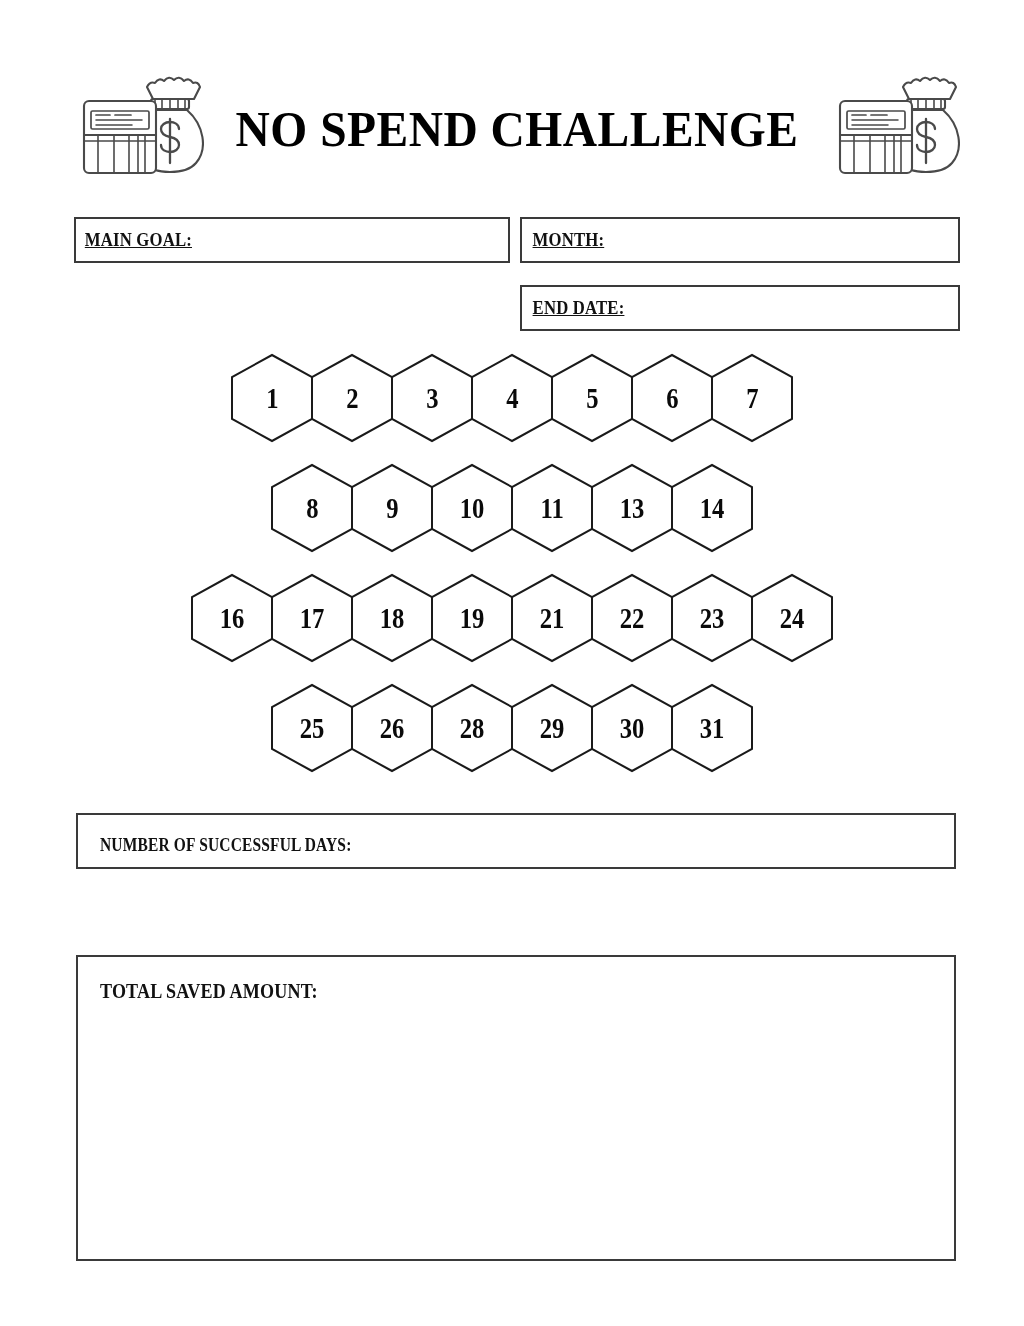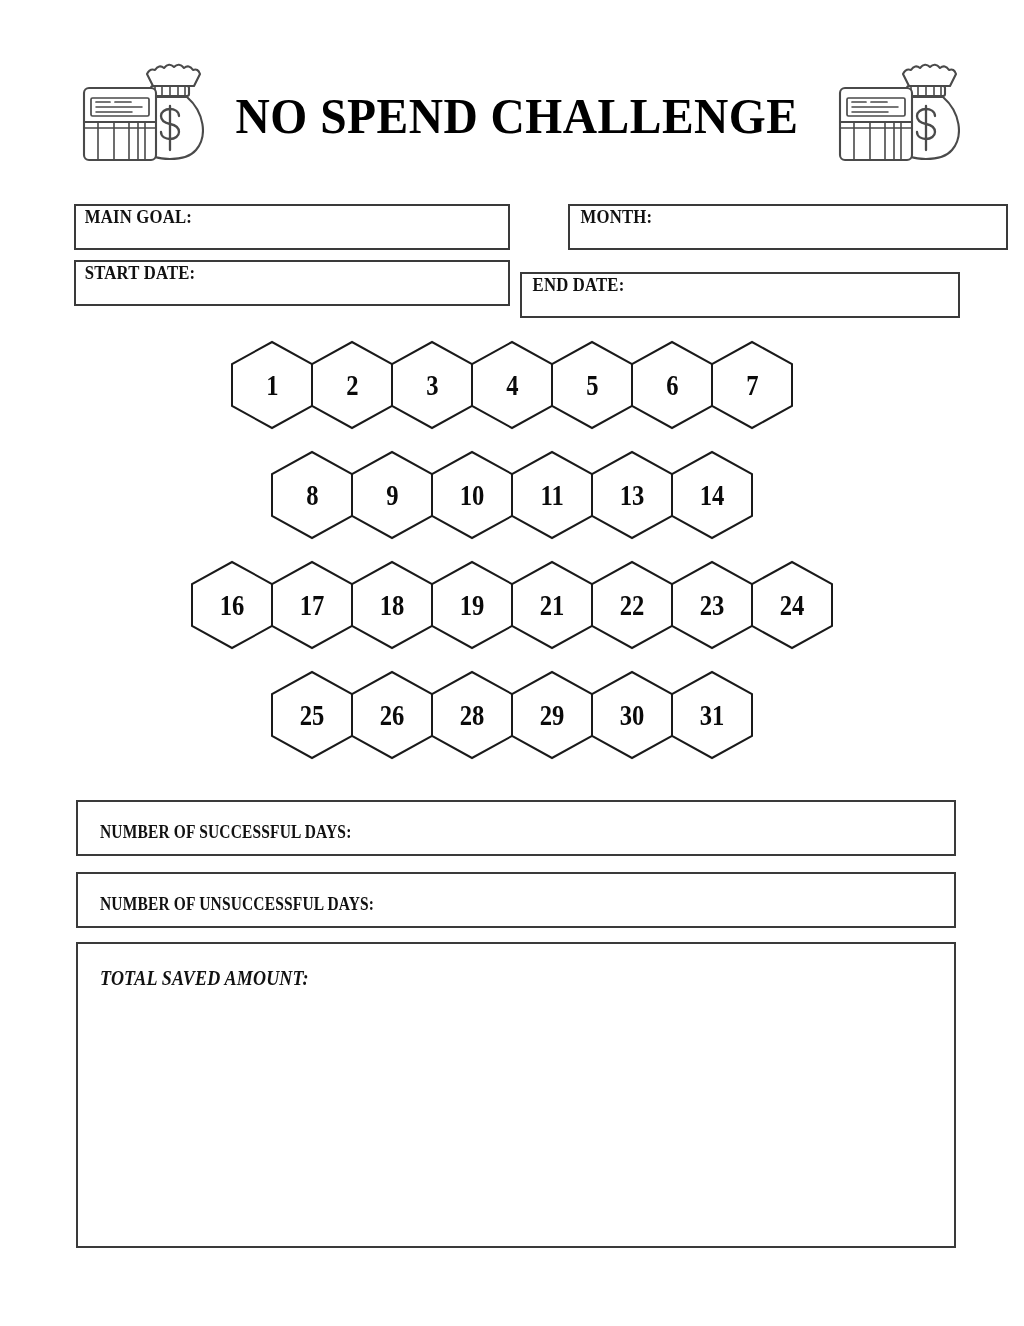--- a/index.html
+++ b/index.html
@@ -11,21 +11,21 @@
     width: 1024px;
     height: 1326px;
     position: relative;
     font-family: "Liberation Serif", "DejaVu Serif", serif;
     color: #111111;
     overflow: hidden;
   }
 
   .page {
     position: absolute;
-    left: 0; top: 4px;
+    left: 0; top: 17px;
     width: 1024px;
     height: 1058px;
   }
 
   
   .header {
     position: absolute;
     left: 74px;
     top: 52px;
     width: 886px;
@@ -56,34 +56,36 @@
     color: #000;
   }
 
   
   .field {
     position: absolute;
     box-sizing: border-box;
     border: 2.2px solid #3a3a3a;
     background: #fff;
     display: flex;
+    align-items: center;
+    text-decoration: underline;
   }
   .field-label {
     font-family: "Liberation Serif", "DejaVu Serif", serif;
     font-weight: bold;
     font-size: 19px;
     letter-spacing: 0.2px;
     transform: scaleX(0.88);
     transform-origin: left center;
     white-space: nowrap;
     color: #111;
   }
 
   .f-main-goal  { left: 74px;  top: 200px; width: 436px; height: 46px; }
-  .f-month      { left: 520px; top: 200px; width: 440px; height: 46px; margin-left: 48px; }
+  .f-month      { left: 520px; top: 200px; width: 440px; height: 46px; }
   .f-start-date { left: 74px;  top: 256px; width: 436px; height: 46px; }
   .f-end-date   { left: 520px; top: 256px; width: 440px; height: 46px; margin-top: 12px; }
 
   .f-main-goal .field-label,
   .f-start-date .field-label { padding-left: 10px; }
   .f-month .field-label,
   .f-end-date .field-label { padding-left: 12px; }
 
   
   .hex-grid {
@@ -150,21 +152,21 @@
     font-weight: bold;
     font-size: 18px;
     letter-spacing: 0.2px;
     transform: scaleX(0.86);
     transform-origin: left top;
     white-space: nowrap;
     color: #111;
   }
   .b-success   { left: 76px; top: 796px;  width: 880px; height: 56px; }
   .b-unsuccess { left: 76px; top: 868px;  width: 880px; height: 56px; }
-  .b-total     { left: 76px; top: 938px;  width: 880px; height: 306px; font-style: italic; }
+  .b-total     { left: 76px; top: 938px;  width: 880px; height: 306px; }
   .b-total .sum-label { font-size: 21px; top: 22px; }
 </style>
 </head>
 <body>
 
 <div class="page">
 
   <div class="header">
 
     <div class="header-icon">
@@ -213,23 +215,20 @@
       </svg>
     </div>
   </div>
 
   <div class="field f-main-goal">
     <span class="field-label">MAIN GOAL:</span>
   </div>
   <div class="field f-month">
     <span class="field-label">MONTH:</span>
   </div>
-  <div class="field f-start-date">
-    <span class="field-label">START DATE:</span>
-  </div>
   <div class="field f-end-date">
     <span class="field-label">END DATE:</span>
   </div>
 
   <div class="hex-grid">
     <div class="hex-row hex-row-0">
         <div class="hex">
           <svg viewBox="0 0 88 90">
             <path d="M44 2 L84 24 L84 66 L44 88 L4 66 L4 24 Z" fill="#ffffff" stroke="#1a1a1a" stroke-width="2" stroke-linejoin="miter"></path>
           </svg>
@@ -396,20 +395,17 @@
             <path d="M44 2 L84 24 L84 66 L44 88 L4 66 L4 24 Z" fill="#ffffff" stroke="#1a1a1a" stroke-width="2" stroke-linejoin="miter"></path>
           </svg>
           <span class="hex-num">31</span>
         </div>
       </div>
   </div>
 
   <div class="sum-box b-success">
     <span class="sum-label">NUMBER OF SUCCESSFUL DAYS:</span>
   </div>
-  <div class="sum-box b-unsuccess">
-    <span class="sum-label">NUMBER OF UNSUCCESSFUL DAYS:</span>
-  </div>
   <div class="sum-box b-total">
     <span class="sum-label">TOTAL SAVED AMOUNT:</span>
   </div>
 
 </div>
 
 </body></html>

